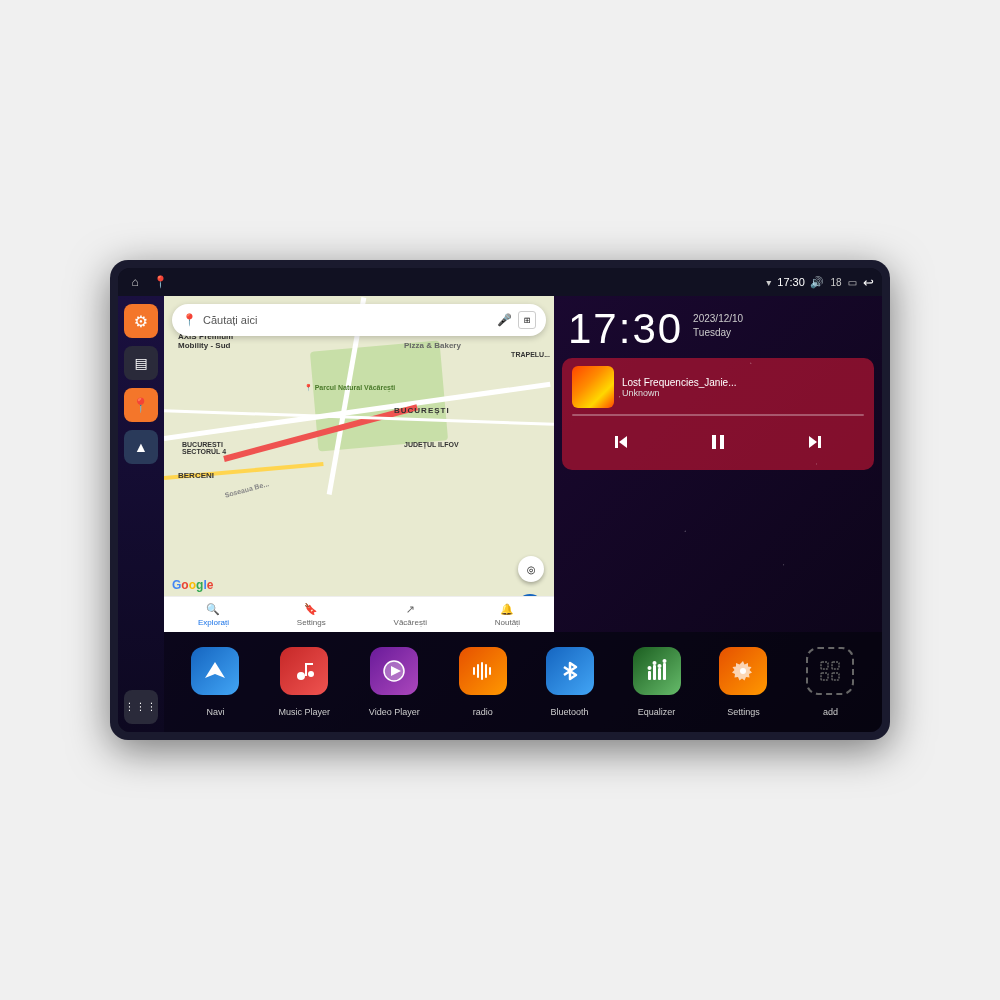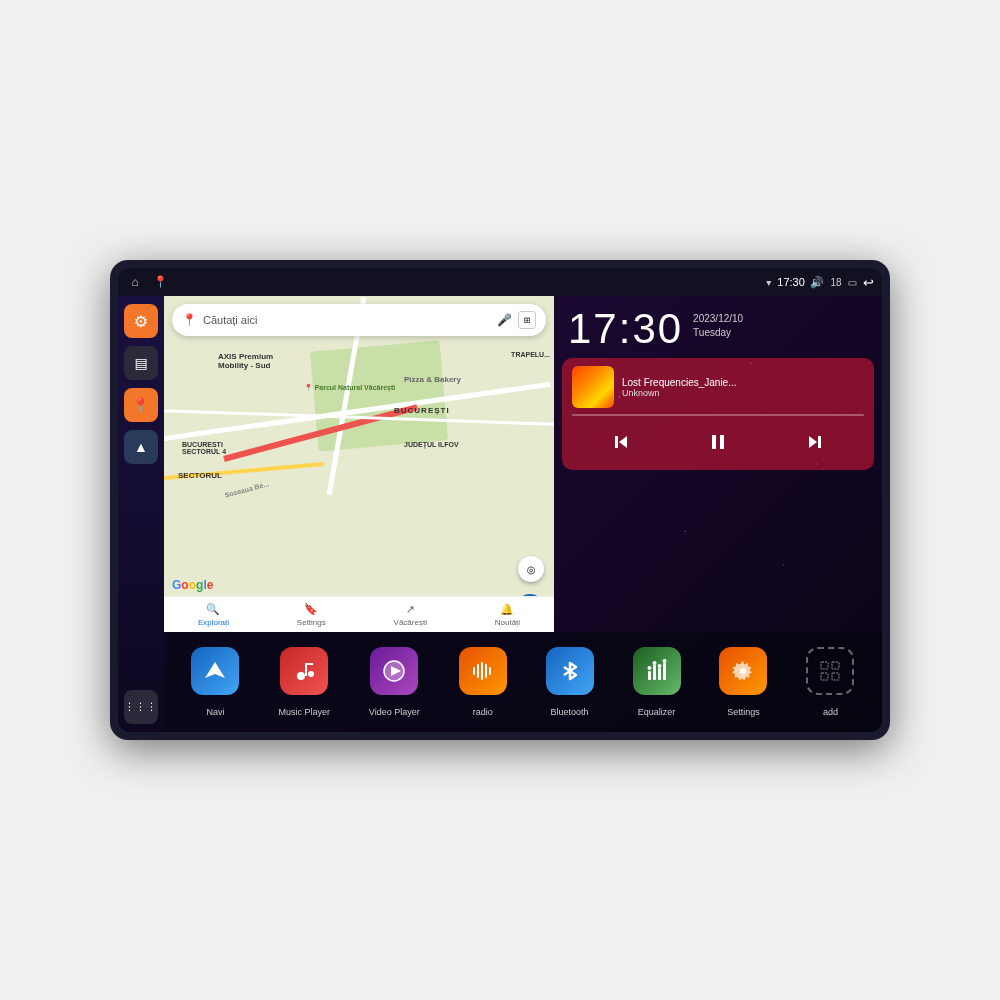--- a/index.html
+++ b/index.html
@@ -490,28 +490,28 @@
               <div class="map-bg"></div>
 
               <div class="map-park" style="left:150px; top:50px; width:130px; height:100px; transform:rotate(-5deg);"></div>
 
               <div class="map-road" style="left:0; top:140px; width:390px; height:5px; transform:rotate(-8deg); transform-origin:left center;"></div>
               <div class="map-road" style="left:180px; top:0; width:5px; height:200px; transform:rotate(10deg);"></div>
               <div class="map-road-red" style="left:60px; top:160px; width:200px; height:6px; transform:rotate(-15deg); transform-origin:left center;"></div>
               <div class="map-road-yellow" style="left:0; top:180px; width:160px; height:4px; transform:rotate(-5deg); transform-origin:left center;"></div>
               <div class="map-road" style="left:0; top:120px; width:390px; height:3px; transform:rotate(2deg);"></div>
 
-              <div class="map-label" style="left:14px; top:56px;margin-left:40px;">AXIS Premium<br>Mobility - Sud</div>
-              <div class="map-label" style="left:240px; top:45px; color:#666;margin-top:34px;">Pizza &amp; Bakery</div>
+              <div class="map-label" style="left:14px; top:36px;">AXIS Premium<br>Mobility - Sud</div>
+              <div class="map-label" style="left:240px; top:45px; color:#666;">Pizza &amp; Bakery</div>
               <div class="map-label" style="right:4px; top:55px; font-size:7px;">TRAPELU...</div>
               <div class="map-label" style="left:140px; top:88px; font-size:7px; color:#4a7a2a;">📍 Parcul Natural Văcărești</div>
               <div class="map-label" style="left:230px; top:110px; font-size:8px; letter-spacing:1px;">BUCUREȘTI</div>
               <div class="map-label" style="left:18px; top:145px; font-size:7px;">BUCUREȘTI<br>SECTORUL 4</div>
               <div class="map-label" style="left:240px; top:145px; font-size:7px;">JUDEȚUL ILFOV</div>
-              <div class="map-label" style="left:14px; top:175px; font-size:8px;">SECTORUL</div>
+              <div class="map-label" style="left:14px; top:175px; font-size:8px;">BERCENI</div>
               <div class="map-label" style="left:60px; top:190px; font-size:7px; transform:rotate(-15deg); color:#888;">Soseaua Be...</div>
 
               <div class="google-logo">
                 <span class="google-g">G</span><span class="google-o1">o</span><span class="google-o2">o</span><span class="google-g2">g</span><span class="google-l">l</span><span class="google-e">e</span>
               </div>
 
               <div class="map-location-btn">◎</div>
 
               <div class="map-fab" style="font-size:8px; font-weight:bold;">STAR</div>
 

